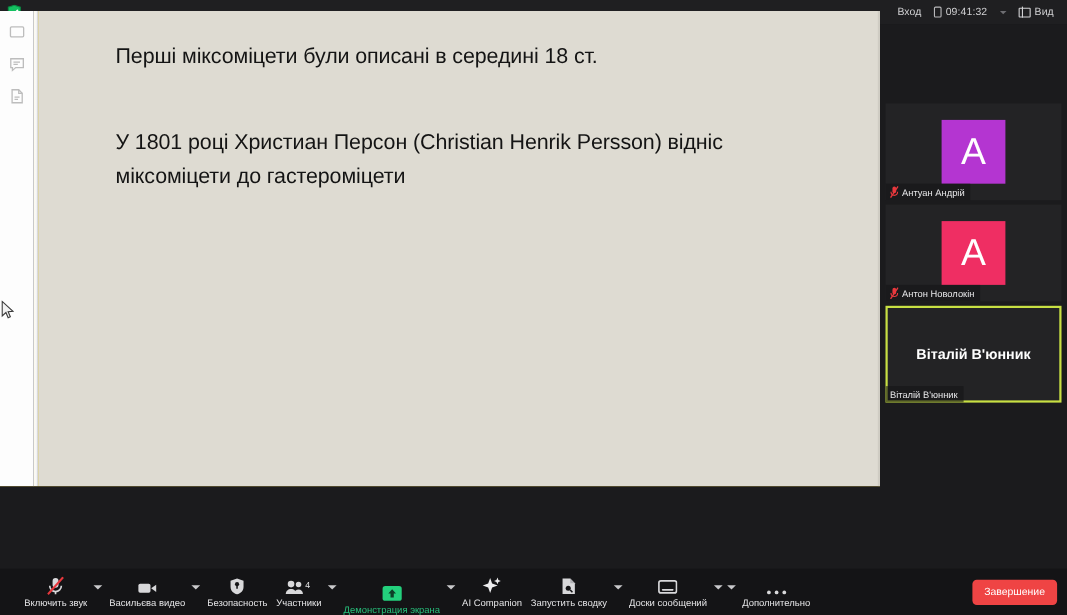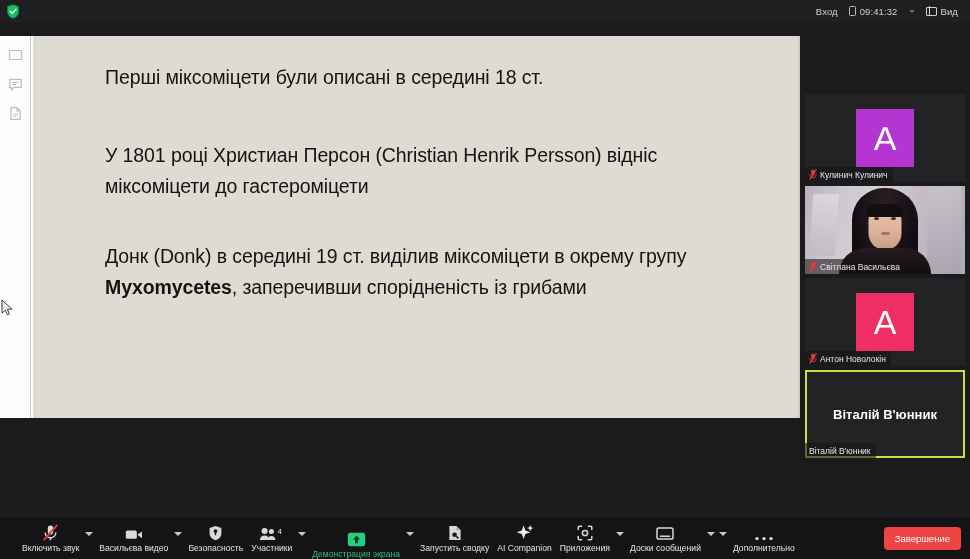--- a/index.html
+++ b/index.html
@@ -28,21 +28,21 @@
   .timer-ico { width:7px; height:10px; border:1.2px solid #b9b9bb; border-radius:1.5px; }
   .view-ico { width:11px; height:9px; border:1.3px solid #d2d2d4; border-radius:1px;
               position:relative; }
   .view-ico::after { content:""; position:absolute; left:2.6px; top:-1.3px; bottom:-1.3px;
                      width:1.3px; background:#d2d2d4; }
   .caret-sm { width:0;height:0;border-left:3px solid transparent;border-right:3px solid transparent;
               border-top:3.5px solid #6e6e72; }
 
   
   #share {
-    position:absolute; left:0; top:36px; width:800px; height:382px;
+    position:absolute; left:0; top:10px; width:800px; height:432px;
     background:#fde047; overflow:hidden;
   }
   #ppt-rail {
     position:absolute; left:0; top:0; width:31px; height:100%;
     background:#fdfdfd; border-right:1px solid #c9c9c9;
     padding-top:12px; display:flex; flex-direction:column; align-items:center; gap:14px;
   }
   .rail-ico { width:15px; height:15px; opacity:.30; }
   .rail-ico svg { display:block; }
   #ppt-rail-divider {
@@ -218,21 +218,20 @@
           <path d="M5.2 8.2h4.6M5.2 10.3h3.2" stroke="#2b2b2b" stroke-width="1.1"></path>
         </svg>
       </span>
     </div>
     <div id="ppt-rail-divider"></div>
 
     <div id="slide">
       <div id="slide-body">
         <p class="para">Перші міксоміцети були описані в середині 18 ст.</p>
         <p class="para">У 1801 році Христиан Персон (Christian Henrik Persson) відніс міксоміцети до гастероміцети</p>
-        <p class="para"><span>Донк (Donk) в середині 19 ст. виділив міксоміцети в окрему групу </span><b>Myxomycetes</b><span>, заперечивши спорідненість із грибами</span></p>
       </div>
       <div id="slide-right-edge"></div>
     </div>
 
     <span id="cursor">
       <svg viewBox="0 0 13 18" width="13" height="18">
         <path d="M1 1 1 14.2 4.4 11.1 6.4 15.8 8.4 14.9 6.4 10.4 10.8 10.1z" fill="#f2f2f2" stroke="#3a3a3a" stroke-width="1"></path>
       </svg>
     </span>
   </div>
@@ -244,46 +243,24 @@
         <span>A</span>
       </div>
       <div class="tile-namebar">
         <span class="mic-muted">
           <svg viewBox="0 0 8 11" width="8" height="11">
             <rect x="2.3" y="0.6" width="3.4" height="6" rx="1.7" fill="#e8383d"></rect>
             <path d="M1 5.4c0 2 1.3 3.2 3 3.2s3-1.2 3-3.2" fill="none" stroke="#e8383d" stroke-width="1"></path>
             <path d="M0.6 10.6 7.4 0.4" stroke="#e8383d" stroke-width="1.2"></path>
           </svg>
         </span>
-        <span>Кулинич Кулинич</span>
-      </div>
-    </div>
-
-    <div class="tile">
-      <div class="webcam">
-        <div class="wc-wall"></div>
-        <div class="wc-hair"></div>
-        <div class="wc-face"></div>
-        <div class="wc-fringe"></div>
-        <div class="wc-eye l"></div>
-        <div class="wc-eye r"></div>
-        <div class="wc-mouth"></div>
-        <div class="wc-body"></div>
-      </div>
-      <div class="tile-namebar">
-        <span class="mic-muted">
-          <svg viewBox="0 0 8 11" width="8" height="11">
-            <rect x="2.3" y="0.6" width="3.4" height="6" rx="1.7" fill="#e8383d"></rect>
-            <path d="M1 5.4c0 2 1.3 3.2 3 3.2s3-1.2 3-3.2" fill="none" stroke="#e8383d" stroke-width="1"></path>
-            <path d="M0.6 10.6 7.4 0.4" stroke="#e8383d" stroke-width="1.2"></path>
-          </svg>
-        </span>
-        <span>Світлана Васильєва</span>
-      </div>
-    </div>
+        <span>Антуан Андрій</span>
+      </div>
+    </div>
+
 
     <div class="tile">
       <div class="avatar" style="background:#ef2e63">
         <span>A</span>
       </div>
       <div class="tile-namebar">
         <span class="mic-muted">
           <svg viewBox="0 0 8 11" width="8" height="11">
             <rect x="2.3" y="0.6" width="3.4" height="6" rx="1.7" fill="#e8383d"></rect>
             <path d="M1 5.4c0 2 1.3 3.2 3 3.2s3-1.2 3-3.2" fill="none" stroke="#e8383d" stroke-width="1"></path>
@@ -361,49 +338,40 @@
           <rect x="0.8" y="0.8" width="17.4" height="13.4" rx="2.4" fill="#23d07c"></rect>
           <path d="M9.5 3.6 13 7.6h-2v3.6H8V7.6H6z" fill="#0d3f28"></path>
         </svg>
       </span>
       <span>Демонстрация экрана</span>
     </div>
     <span class="tb-caret"></span>
 
     <div class="tb-btn">
       <span class="ico">
+        <svg viewBox="0 0 18 17" width="18" height="17">
+          <path d="M7.6 1.4 9.4 6.4 14.4 8.2 9.4 10 7.6 15 5.8 10 0.8 8.2 5.8 6.4z" fill="#ededef"></path>
+          <path d="M14.2 1 15.1 3.2 17.3 4.1 15.1 5 14.2 7.2 13.3 5 11.1 4.1 13.3 3.2z" fill="#ededef"></path>
+        </svg>
+      </span>
+      <span>AI Companion</span>
+    </div>
+
+    <div class="tb-btn">
+      <span class="ico">
         <svg viewBox="0 0 14 16" width="14" height="16">
           <path d="M1.4 1h7l4.2 4.2V15H1.4z" fill="#d8d8da"></path>
           <path d="M8.4 1v4.2h4.2" fill="#aeaeb2"></path>
           <path d="M6.6 7.4a2.3 2.3 0 1 0 0 4.6 2.3 2.3 0 0 0 0-4.6z" fill="#141416"></path>
           <path d="M8.4 11.4 10.4 13.4" stroke="#141416" stroke-width="1.5"></path>
         </svg>
       </span>
       <span>Запустить сводку</span>
     </div>
 
-    <div class="tb-btn">
-      <span class="ico">
-        <svg viewBox="0 0 18 17" width="18" height="17">
-          <path d="M7.6 1.4 9.4 6.4 14.4 8.2 9.4 10 7.6 15 5.8 10 0.8 8.2 5.8 6.4z" fill="#ededef"></path>
-          <path d="M14.2 1 15.1 3.2 17.3 4.1 15.1 5 14.2 7.2 13.3 5 11.1 4.1 13.3 3.2z" fill="#ededef"></path>
-        </svg>
-      </span>
-      <span>AI Companion</span>
-    </div>
-
-    <div class="tb-btn">
-      <span class="ico">
-        <svg viewBox="0 0 16 16" width="16" height="16">
-          <path d="M1.2 4.6V2.4a1.2 1.2 0 0 1 1.2-1.2h2.2M11.4 1.2h2.2a1.2 1.2 0 0 1 1.2 1.2v2.2M14.8 11.4v2.2a1.2 1.2 0 0 1-1.2 1.2h-2.2M4.6 14.8H2.4a1.2 1.2 0 0 1-1.2-1.2v-2.2" fill="none" stroke="#d8d8da" stroke-width="1.5" stroke-linecap="round"></path>
-          <circle cx="8" cy="8" r="2.6" fill="none" stroke="#d8d8da" stroke-width="1.5"></circle>
-        </svg>
-      </span>
-      <span>Приложения</span>
-    </div>
     <span class="tb-caret"></span>
 
     <div class="tb-btn">
       <span class="ico">
         <svg viewBox="0 0 18 14" width="18" height="14">
           <rect x="1" y="1" width="16" height="11" rx="1.8" fill="none" stroke="#d8d8da" stroke-width="1.5"></rect>
           <path d="M4.4 9.2h9.2" stroke="#d8d8da" stroke-width="1.5" stroke-linecap="round"></path>
         </svg>
       </span>
       <span>Доски сообщений</span>

